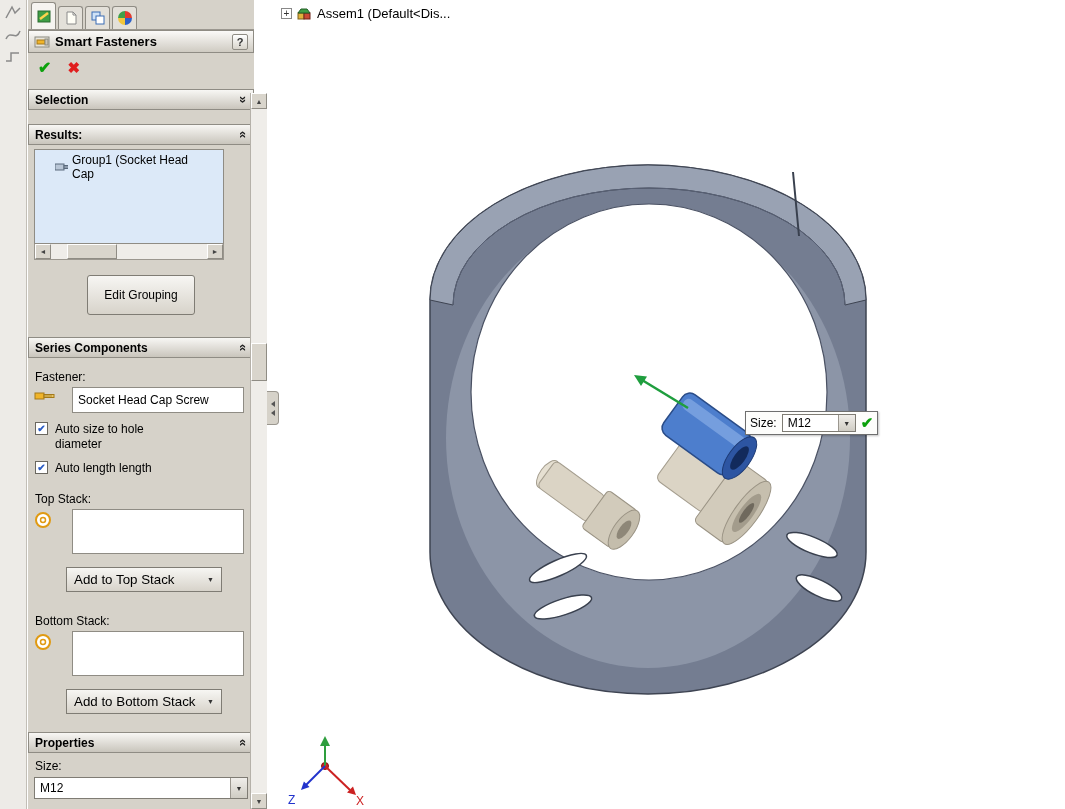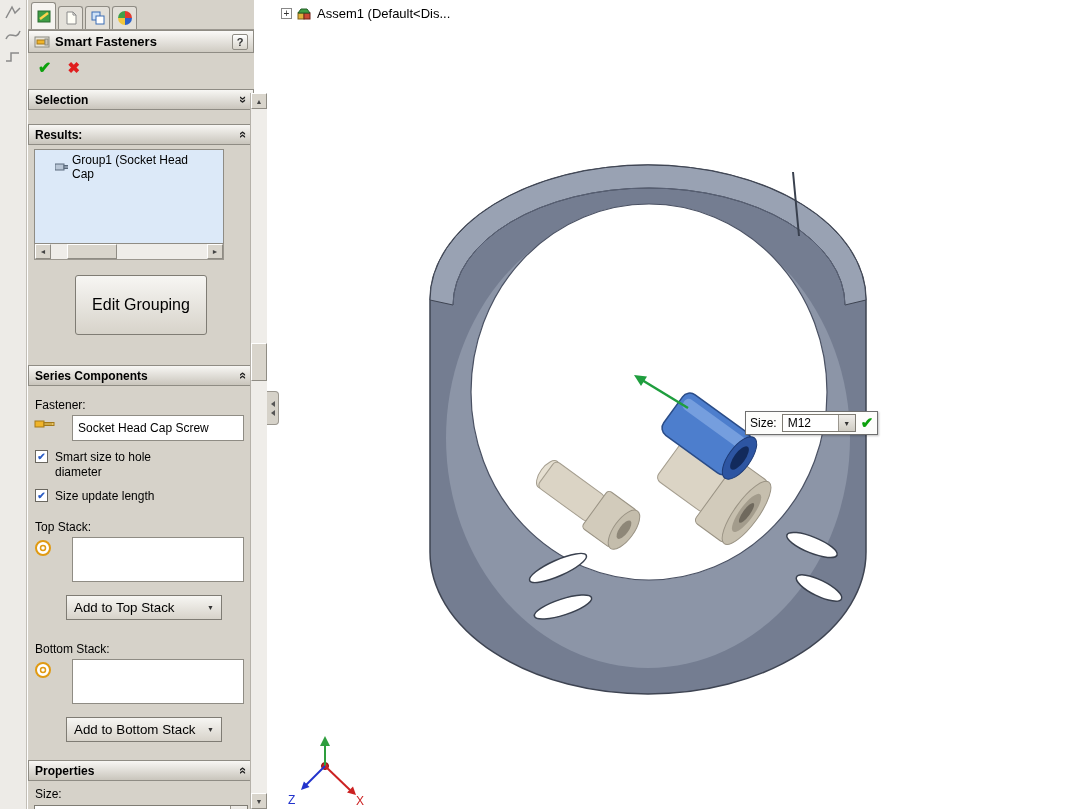--- a/index.html
+++ b/index.html
@@ -31,37 +31,37 @@
   .ok-btn{color:#0ca10c;font-size:16px;font-weight:bold;line-height:14px;cursor:default}
   .cancel-btn{color:#e01e1e;font-size:15px;font-weight:bold;line-height:14px}
 
   .sec-h{height:21px;display:flex;align-items:center;justify-content:space-between;
          padding:0 6px;background:linear-gradient(#f8f7f4,#c9c5bc);
          border:1px solid #8f8c84;font-weight:bold;font-size:12px}
   .chev{display:inline-block;transform:rotate(90deg);font-weight:bold;color:#222;font-size:13px}
   .sec-b{padding:4px 6px 10px 6px}
 
   .gap14{margin-top:14px}
-  .gap12{margin-top:6px}
+  .gap12{margin-top:12px}
   .gap8{margin-top:8px}
 
   
   .list-box{background:#dce9f8;border:1px solid #8f8c84;height:95px;margin-right:24px;overflow:hidden}
   .list-item{display:flex;align-items:center;gap:4px;padding:3px 20px}
   .hscroll{height:16px;margin-right:24px;background:#efede9;border:1px solid #9b978f;
            border-top:none;display:flex;align-items:stretch}
   .hs-btn{width:16px;background:#d9d5cc;border:1px solid #fff;
           border-right-color:#8f8c84;border-bottom-color:#8f8c84;
           font-size:7px;display:flex;align-items:center;justify-content:center;color:#444}
   .hs-track{flex:1;position:relative}
   .hs-thumb{position:absolute;left:16px;top:0;width:50px;height:100%;background:#d9d5cc;
             border:1px solid #fff;border-right-color:#8f8c84;border-bottom-color:#8f8c84}
-  .btn{display:block;margin:15px auto 14px;padding:20px 16px;
+  .btn{display:block;margin:15px auto 0;padding:12px 16px;
        background:linear-gradient(#f7f6f3,#d7d3ca);border:1px solid #7f7c74;
-       border-radius:3px;font-size:16px}
+       border-radius:3px;font-size:12px}
 
   .row-label{margin:8px 0 3px 1px}
   .icon-field{display:flex;align-items:flex-start;gap:6px;margin-top:3px}
   .pm-icon{width:32px;flex:none;padding-top:2px}
   .field{flex:1;background:#fff;border:1px solid #8f8c84;height:26px;
          display:flex;align-items:center;padding:0 5px;margin-right:4px}
   .stack-box{flex:1;background:#fff;border:1px solid #8f8c84;height:45px;margin-right:4px}
   .cb-row{display:flex;gap:7px;margin:9px 0 0 1px;align-items:flex-start}
   .cb{width:13px;height:13px;background:#fff;border:1px solid #6a675f;flex:none;
       display:flex;align-items:center;justify-content:center;color:#2b5cc4;
@@ -216,25 +216,25 @@
             <rect x="10" y="5.5" width="10" height="3" fill="#e8c86a" stroke="#a4791a"></rect>
             <path d="M11 5.5 V8.5 M13 5.5 V8.5 M15 5.5 V8.5 M17 5.5 V8.5" stroke="#a4791a" stroke-width="0.8"></path>
           </svg>
         </span>
         <div class="field">
           <span>Socket Head Cap Screw</span>
         </div>
       </div>
       <div class="cb-row">
         <span class="cb">✔</span>
-        <span class="cb-label">Smart size to hole diameter</span>
+        <span class="cb-label">Auto size to hole diameter</span>
       </div>
       <div class="cb-row">
         <span class="cb">✔</span>
-        <span class="cb-label">Size update length</span>
+        <span class="cb-label">Auto length length</span>
       </div>
 
       <div class="row-label" style="margin-top:16px">Top Stack:</div>
       <div class="icon-field">
         <span class="pm-icon">
           <svg width="18" height="18">
             <circle cx="9" cy="9" r="7" fill="#fff" stroke="#e09a12" stroke-width="2"></circle>
             <circle cx="9" cy="9" r="2.5" fill="none" stroke="#e09a12" stroke-width="1.5"></circle>
           </svg>
         </span>

